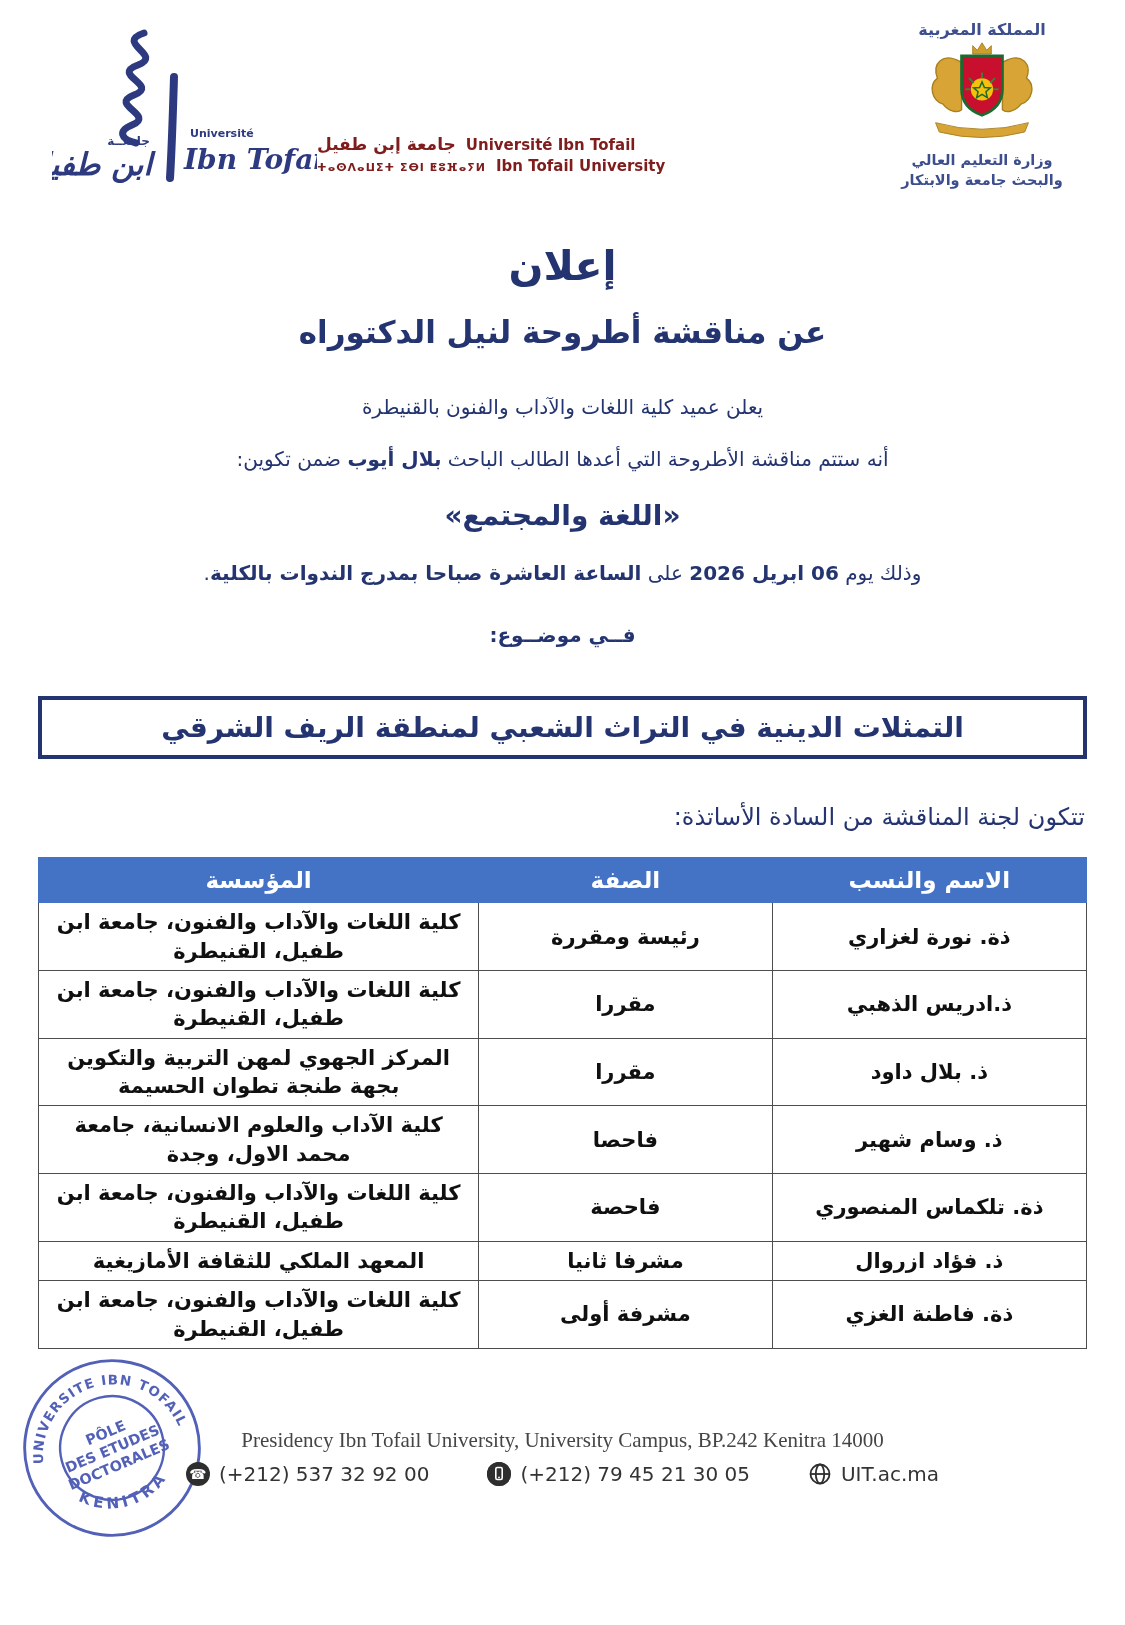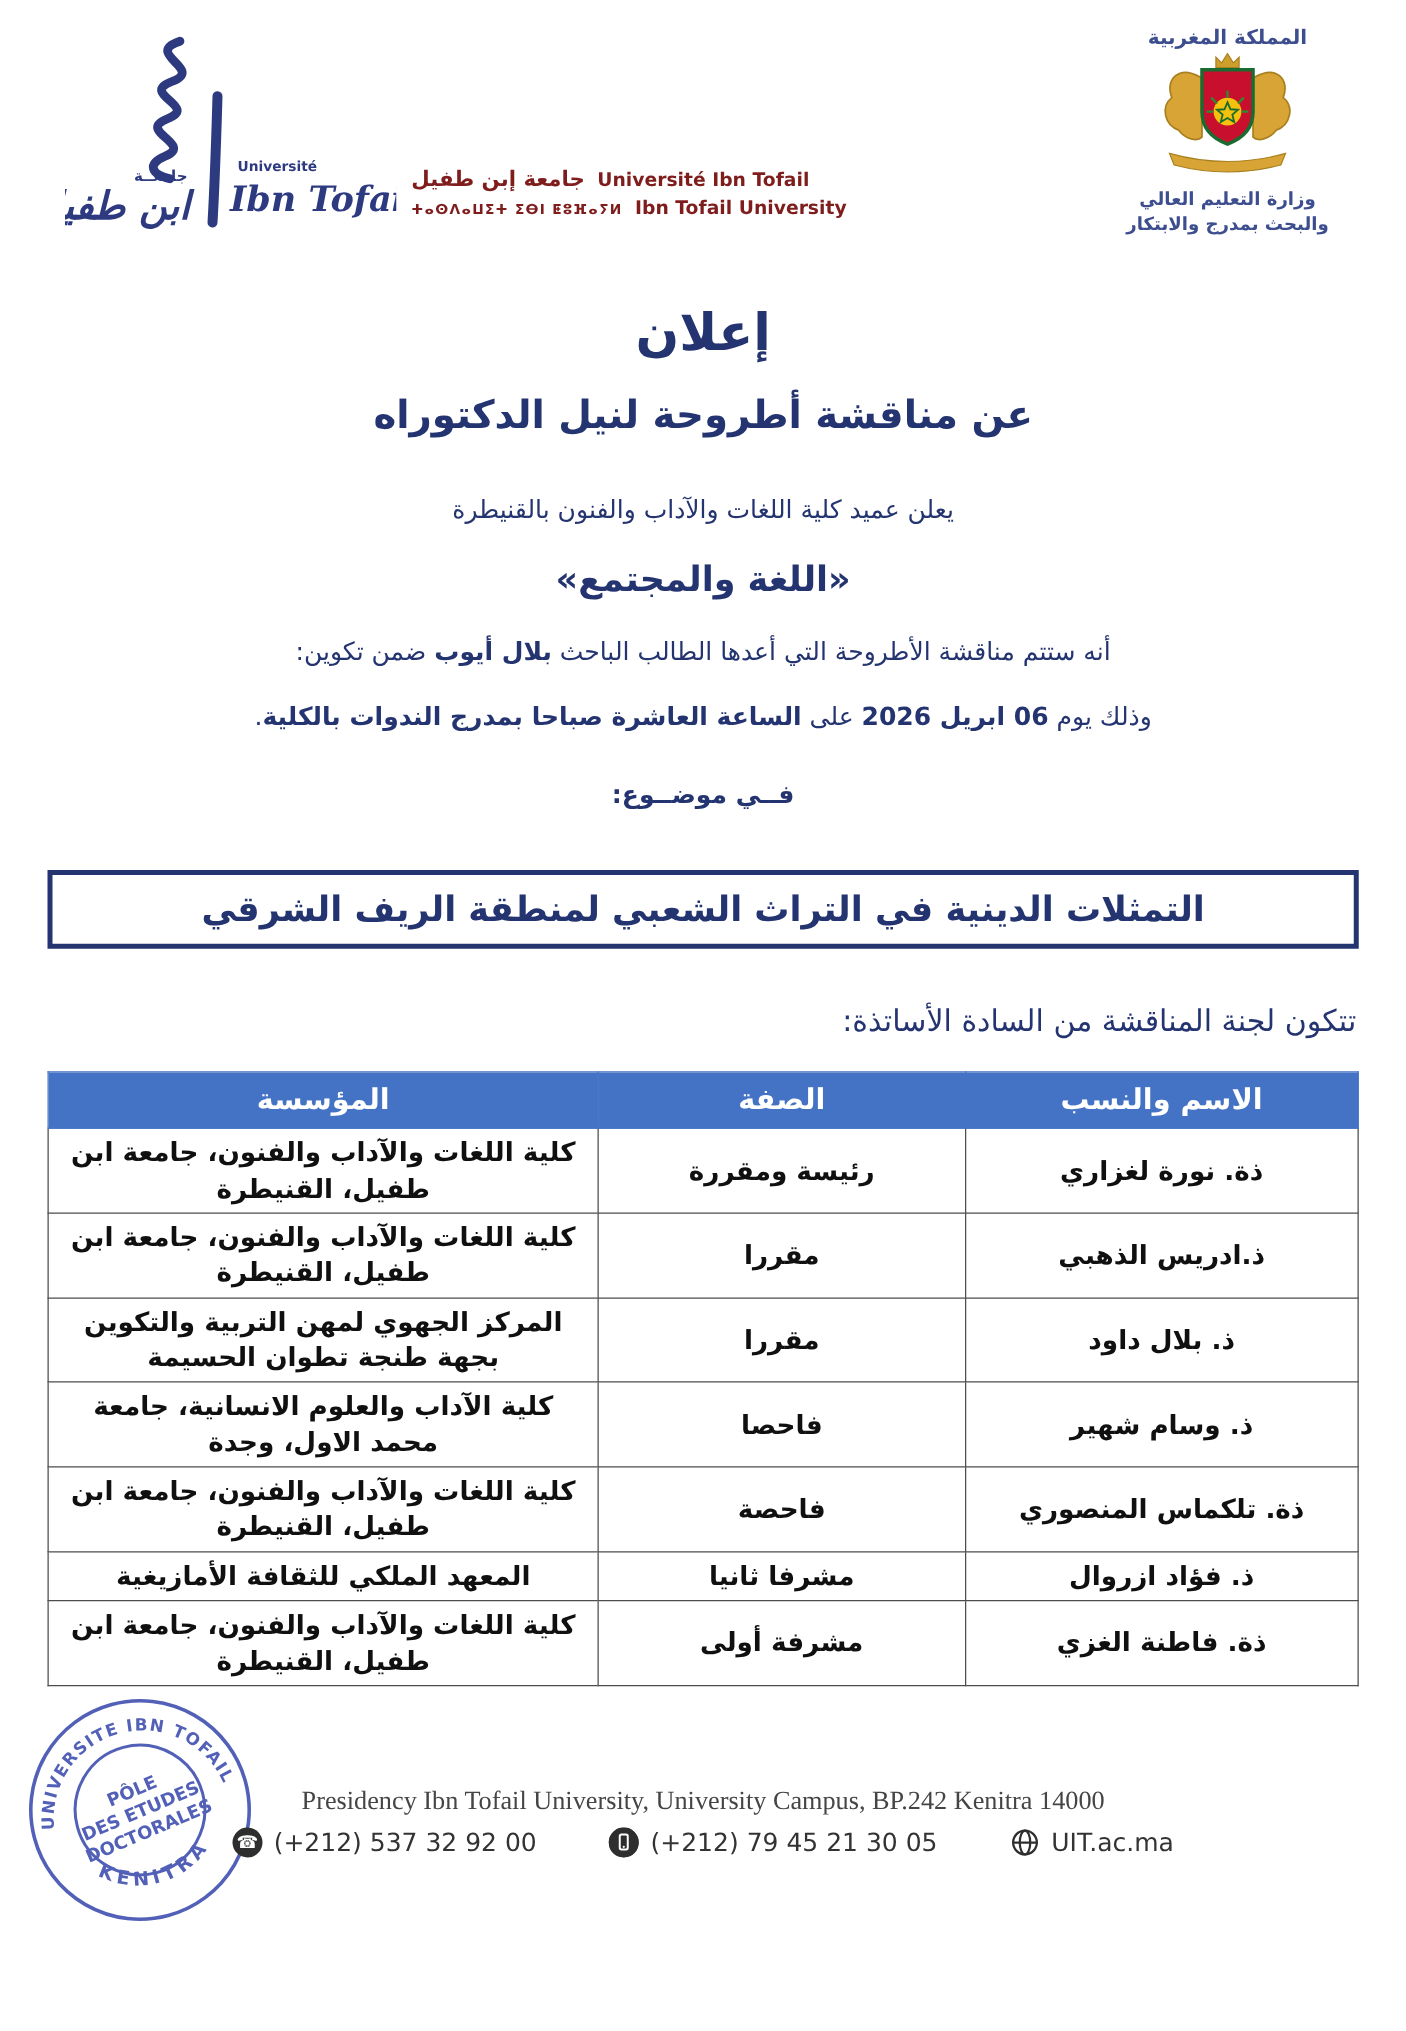--- a/index.html
+++ b/index.html
@@ -5,21 +5,21 @@
   * { margin:0; padding:0; box-sizing:border-box; }
   html,body { background:#e8e8e8; }
   .page {
     width:1125px; height:1625px; margin:0 auto; position:relative;
     background:#ffffff; overflow:hidden;
     font-family:"DejaVu Sans","Liberation Sans",sans-serif;
     color:#243470;
   }
   
   .header { display:flex; justify-content:space-between; padding:16px 48px 0 52px; height:190px; }
-  .logo-left { display:flex; align-items:flex-end; gap:12px; }
+  .logo-left { display:flex; align-items:flex-end; }
   .logo-left svg { display:block; }
   .logo-left-text { padding-bottom:12px; color:#7f1d1d; line-height:1.45; white-space:nowrap; }
   .llt-row { display:flex; align-items:baseline; gap:10px; }
   .llt-ar { font-size:17px; font-weight:bold; }
   .llt-lat { font-size:15px; font-weight:bold; }
   .llt-tif { font-size:11px; font-weight:bold; letter-spacing:1px; }
   .logo-right { width:190px; text-align:center; color:#3d4e8e; padding-top:4px; }
   .lr-kingdom { font-size:16px; font-weight:bold; margin-bottom:2px; }
   .lr-ministry { font-size:14.5px; font-weight:bold; line-height:1.35; margin-top:2px; }
   
@@ -110,32 +110,32 @@
           <line x1="94" y1="40" x2="89" y2="45"></line>
             <line x1="62" y1="52" x2="68" y2="52"></line>
           <line x1="98" y1="52" x2="92" y2="52"></line>
         </g>
         <path d="M80,44 L82.6,50 L89,50.5 L84.2,54.6 L85.8,61 L80,57.5 L74.2,61 L75.8,54.6 L71,50.5 L77.4,50 Z" fill="none" stroke="#1a6b30" stroke-width="1.6"></path>
 
         <path d="M30,88 Q80,102 130,88 L126,98 Q80,110 34,98 Z" fill="#d7a435" stroke="#a8801f" stroke-width="1"></path>
       </svg>
       <div class="lr-ministry" dir="rtl">
         <div>وزارة التعليم العالي</div>
-        <div>والبحث بمدرج والابتكار</div>
+        <div>والبحث جامعة والابتكار</div>
       </div>
     </div>
   </div>
 
   <div class="title" dir="rtl">إعلان</div>
   <div class="subtitle" dir="rtl">عن مناقشة أطروحة لنيل الدكتوراه</div>
 
   <div class="body-lines">
     <p class="line" dir="rtl">يعلن عميد كلية اللغات والآداب والفنون بالقنيطرة</p>
+    <p class="line" dir="rtl"><span>أنه ستتم مناقشة الأطروحة التي أعدها الطالب الباحث </span><b>بلال أيوب</b><span> ضمن تكوين:</span></p>
     <p class="line quote" dir="rtl">«اللغة والمجتمع»</p>
-    <p class="line" dir="rtl"><span>أنه ستتم مناقشة الأطروحة التي أعدها الطالب الباحث </span><b>بلال أيوب</b><span> ضمن تكوين:</span></p>
     <p class="line" dir="rtl"><span>وذلك يوم </span><b>06 ابريل 2026</b><span> على </span><b>الساعة العاشرة صباحا بمدرج الندوات بالكلية</b><span>.</span></p>
     <p class="line subject-label" dir="rtl">فــي موضــوع:</p>
   </div>
 
   <div class="subject-box" dir="rtl">
     <span>التمثلات الدينية في التراث الشعبي لمنطقة الريف الشرقي</span>
   </div>
 
   <div class="committee-intro" dir="rtl">تتكون لجنة المناقشة من السادة الأساتذة:</div>
 

